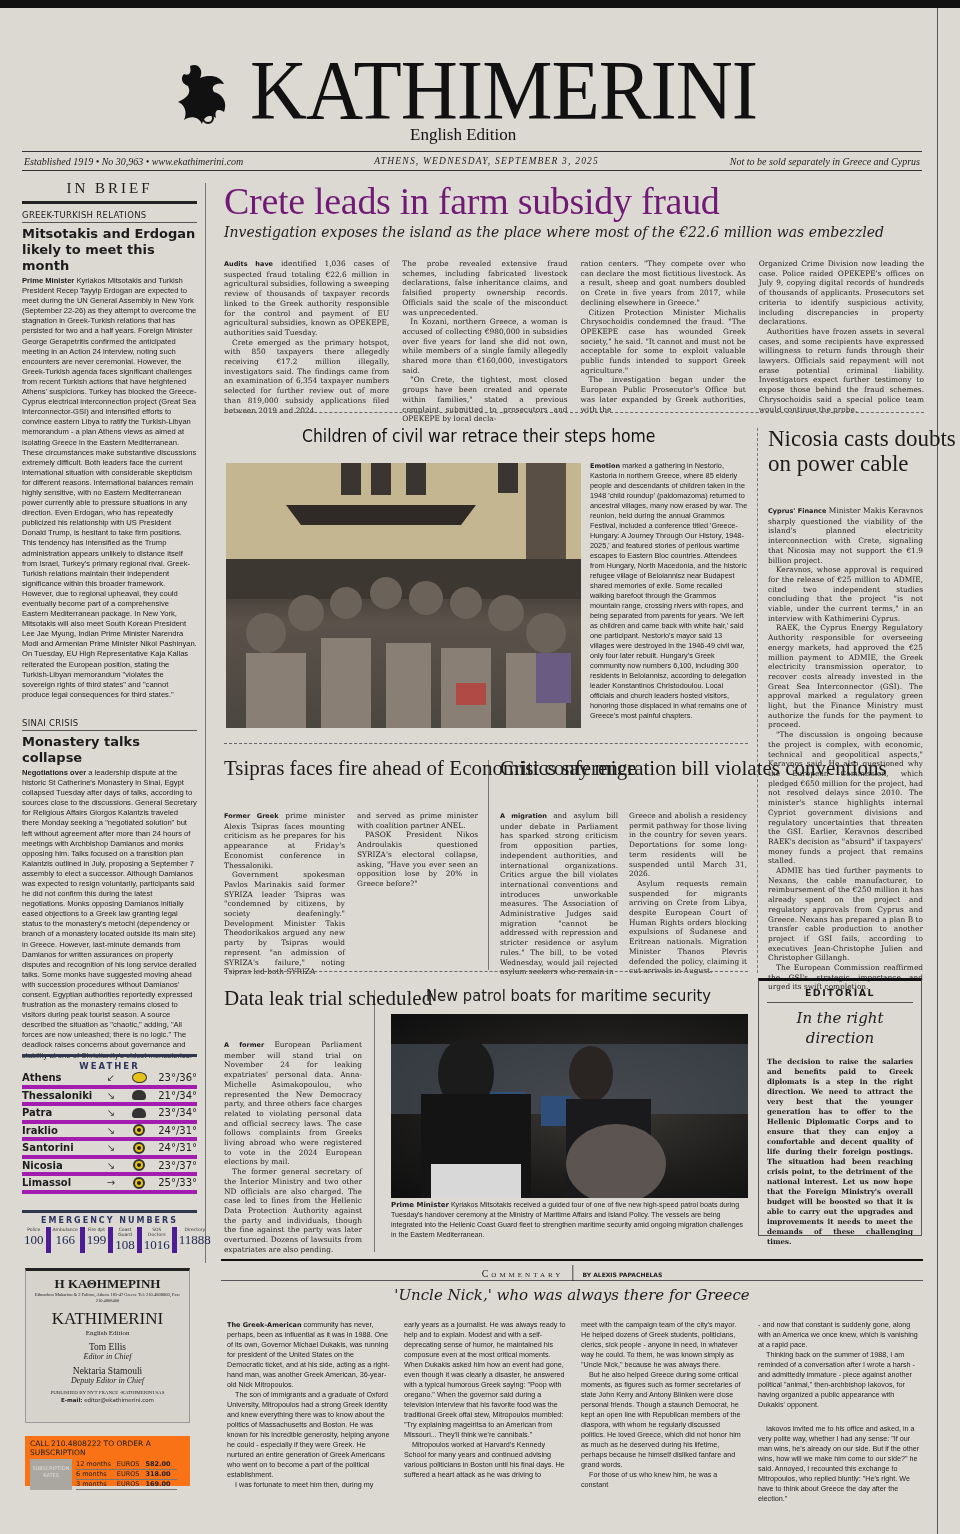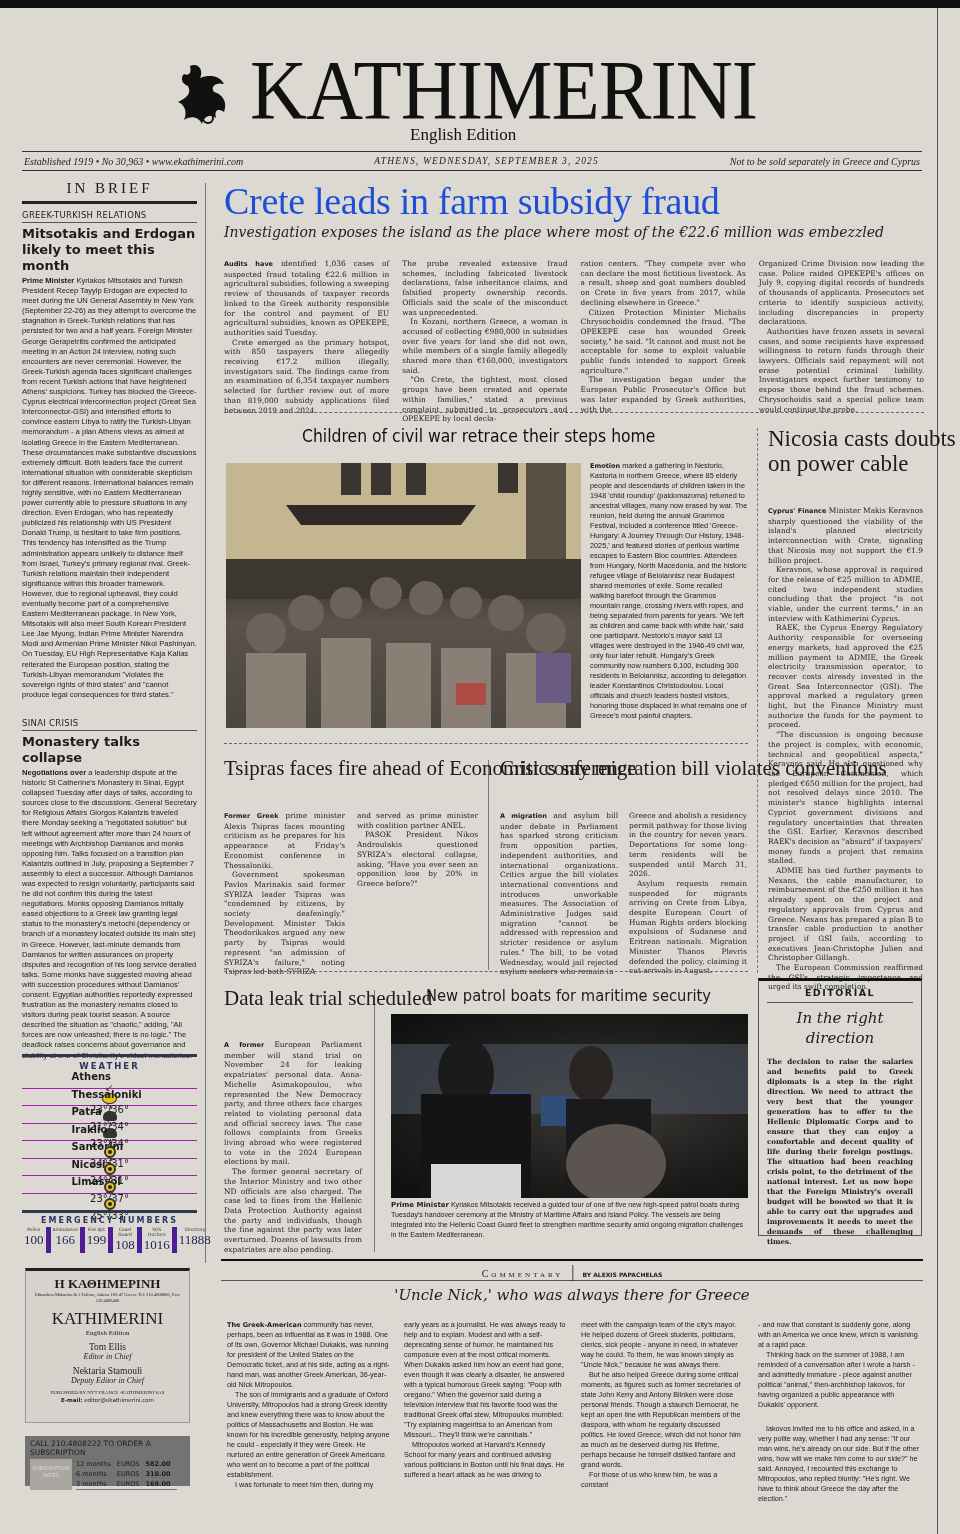--- a/index.html
+++ b/index.html
@@ -20,21 +20,21 @@
   .vrule { position: absolute; width: 0; border-left: 1px solid #777; }
   .inbrief { text-align: center; font-family: "Liberation Serif", serif; font-size: 15px; letter-spacing: 3px; padding-bottom: 4px; border-bottom: 3px solid #222; }
   .kicker { font-family: "DejaVu Sans", sans-serif; font-size: 8.5px; letter-spacing: 0.3px; border-bottom: 1px solid #555; padding: 6px 0 2px; margin-bottom: 3px; }
   .brief-head { font-family: "DejaVu Sans", sans-serif; font-weight: bold; font-size: 13px; line-height: 16px; margin-bottom: 2px; }
   .brief-body { font-family: "Liberation Sans", sans-serif; font-size: 7.6px; line-height: 10.1px; text-align: left; }
   .brief-body b { font-weight: bold; }
 
   
   .weather { left: 22px; top: 1046px; width: 175px; }
   .wtitle { border-top: 3px solid #303850; text-align: center; font-family: "DejaVu Sans", sans-serif; font-weight: bold; font-size: 8.5px; letter-spacing: 2px; color: #2c3560; padding-top: 4px; }
-  .wrow { display: flex; align-items: center; height: 17.5px; border-bottom: 1px solid #a21caf; font-family: "DejaVu Sans", sans-serif; font-size: 10px; flex-direction: column; }
+  .wrow { display: flex; align-items: center; height: 17.5px; border-bottom: 4px solid #a21caf; font-family: "DejaVu Sans", sans-serif; font-size: 10px; }
   .wrow .city { width: 76px; font-weight: bold; }
   .wrow .wind { width: 26px; font-size: 10px; text-align: center; color: #333; }
   .wrow .sky { width: 30px; display: flex; justify-content: center; }
   .wrow .temp { flex: 1; text-align: right; font-size: 10px; }
   .sun { width: 12px; height: 12px; border-radius: 50%; background: #e6c21a; border: 2px solid #333; position: relative; }
   .sun::after { content: ""; position: absolute; left: 2px; top: 2px; width: 4px; height: 4px; border-radius: 50%; background: #222; }
   .cloud { width: 14px; height: 10px; background: #333; border-radius: 6px 6px 3px 3px; }
   .pcloud { width: 15px; height: 11px; border-radius: 50%; background: #e6c21a; border: 1.5px solid #333; }
 
   .emerg { left: 22px; top: 1202px; width: 175px; }
@@ -48,30 +48,30 @@
   .imprint { left: 25px; top: 1260px; width: 165px; height: 155px; border: 1px solid #999; border-top: 3px solid #222; background: #d6d3cd; text-align: center; padding-top: 5px; }
   .imprint .gk { font-family: "Liberation Serif", serif; font-size: 13px; font-weight: bold; }
   .imprint .addr { font-family: "Liberation Serif", serif; font-size: 4.5px; line-height: 6px; }
   .imprint .eng { font-family: "Liberation Serif", serif; font-size: 17px; margin-top: 5px; }
   .imprint .ed { font-family: "Liberation Serif", serif; font-size: 7px; }
   .imprint .nm { font-family: "Liberation Serif", serif; font-size: 9.5px; margin-top: 5px; }
   .imprint .rl { font-family: "Liberation Serif", serif; font-size: 8px; font-style: italic; }
   .imprint .pub { font-family: "Liberation Serif", serif; font-size: 5px; margin-top: 5px; }
   .imprint .mail { font-family: "DejaVu Sans", sans-serif; font-size: 5.5px; margin-top: 2px; }
 
-  .subs { left: 25px; top: 1428px; width: 165px; height: 50px; background: #737373; padding: 3px 5px; }
+  .subs { left: 25px; top: 1428px; width: 165px; height: 50px; background: #f97316; padding: 3px 5px; }
   .subs .call { font-family: "DejaVu Sans", sans-serif; font-size: 7.5px; }
   .subs .grid { display: flex; margin-top: 2px; }
   .subs .tag { width: 42px; background: #aaa6a0; color: #ddd; font-family: "DejaVu Sans", sans-serif; font-size: 5px; text-align: center; padding-top: 6px; line-height: 7px; }
   .subs table { border-collapse: collapse; font-family: "DejaVu Sans", sans-serif; font-size: 6.5px; margin-left: 4px; }
   .subs td { padding: 0 6px 0 0; border-bottom: 1px solid #777; height: 10px; }
   .subs td.pr { font-weight: bold; text-align: right; }
 
   
-  .lead-head { left: 224px; top: 172px; font-family: "Liberation Serif", serif; font-size: 38px; line-height: 42px; color: #1d4ed8; letter-spacing: -0.3px; }
+  .lead-head { left: 224px; top: 172px; font-family: "Liberation Serif", serif; font-size: 38px; line-height: 42px; color: #701a75; letter-spacing: -0.3px; }
   .lead-deck { left: 224px; top: 216px; font-family: "DejaVu Serif", serif; font-style: italic; font-size: 14px; color: #222; }
   .lead-cols { left: 224px; top: 251px; width: 700px; display: grid; grid-template-columns: repeat(4, 1fr); column-gap: 13px; }
   .body-serif { font-family: "DejaVu Serif", serif; font-size: 7.4px; line-height: 9.7px; text-align: justify; }
   .body-serif p + p { text-indent: 8px; }
   .runin { font-family: "DejaVu Sans", sans-serif; font-weight: bold; font-size: 6.5px; }
   .dashed { border-top: 1px dashed #666; }
 
   
   .kids-head { left: 302px; top: 418px; font-family: "DejaVu Sans", sans-serif; font-size: 17px; color: #111; transform: scaleX(0.92); transform-origin: left; }
   .photo1 { left: 226px; top: 455px; width: 355px; height: 265px; background: linear-gradient(180deg,#cdbf9a 0%,#b9aa86 30%,#3a3530 42%,#5b524a 60%,#4a4640 100%); overflow: hidden; }

